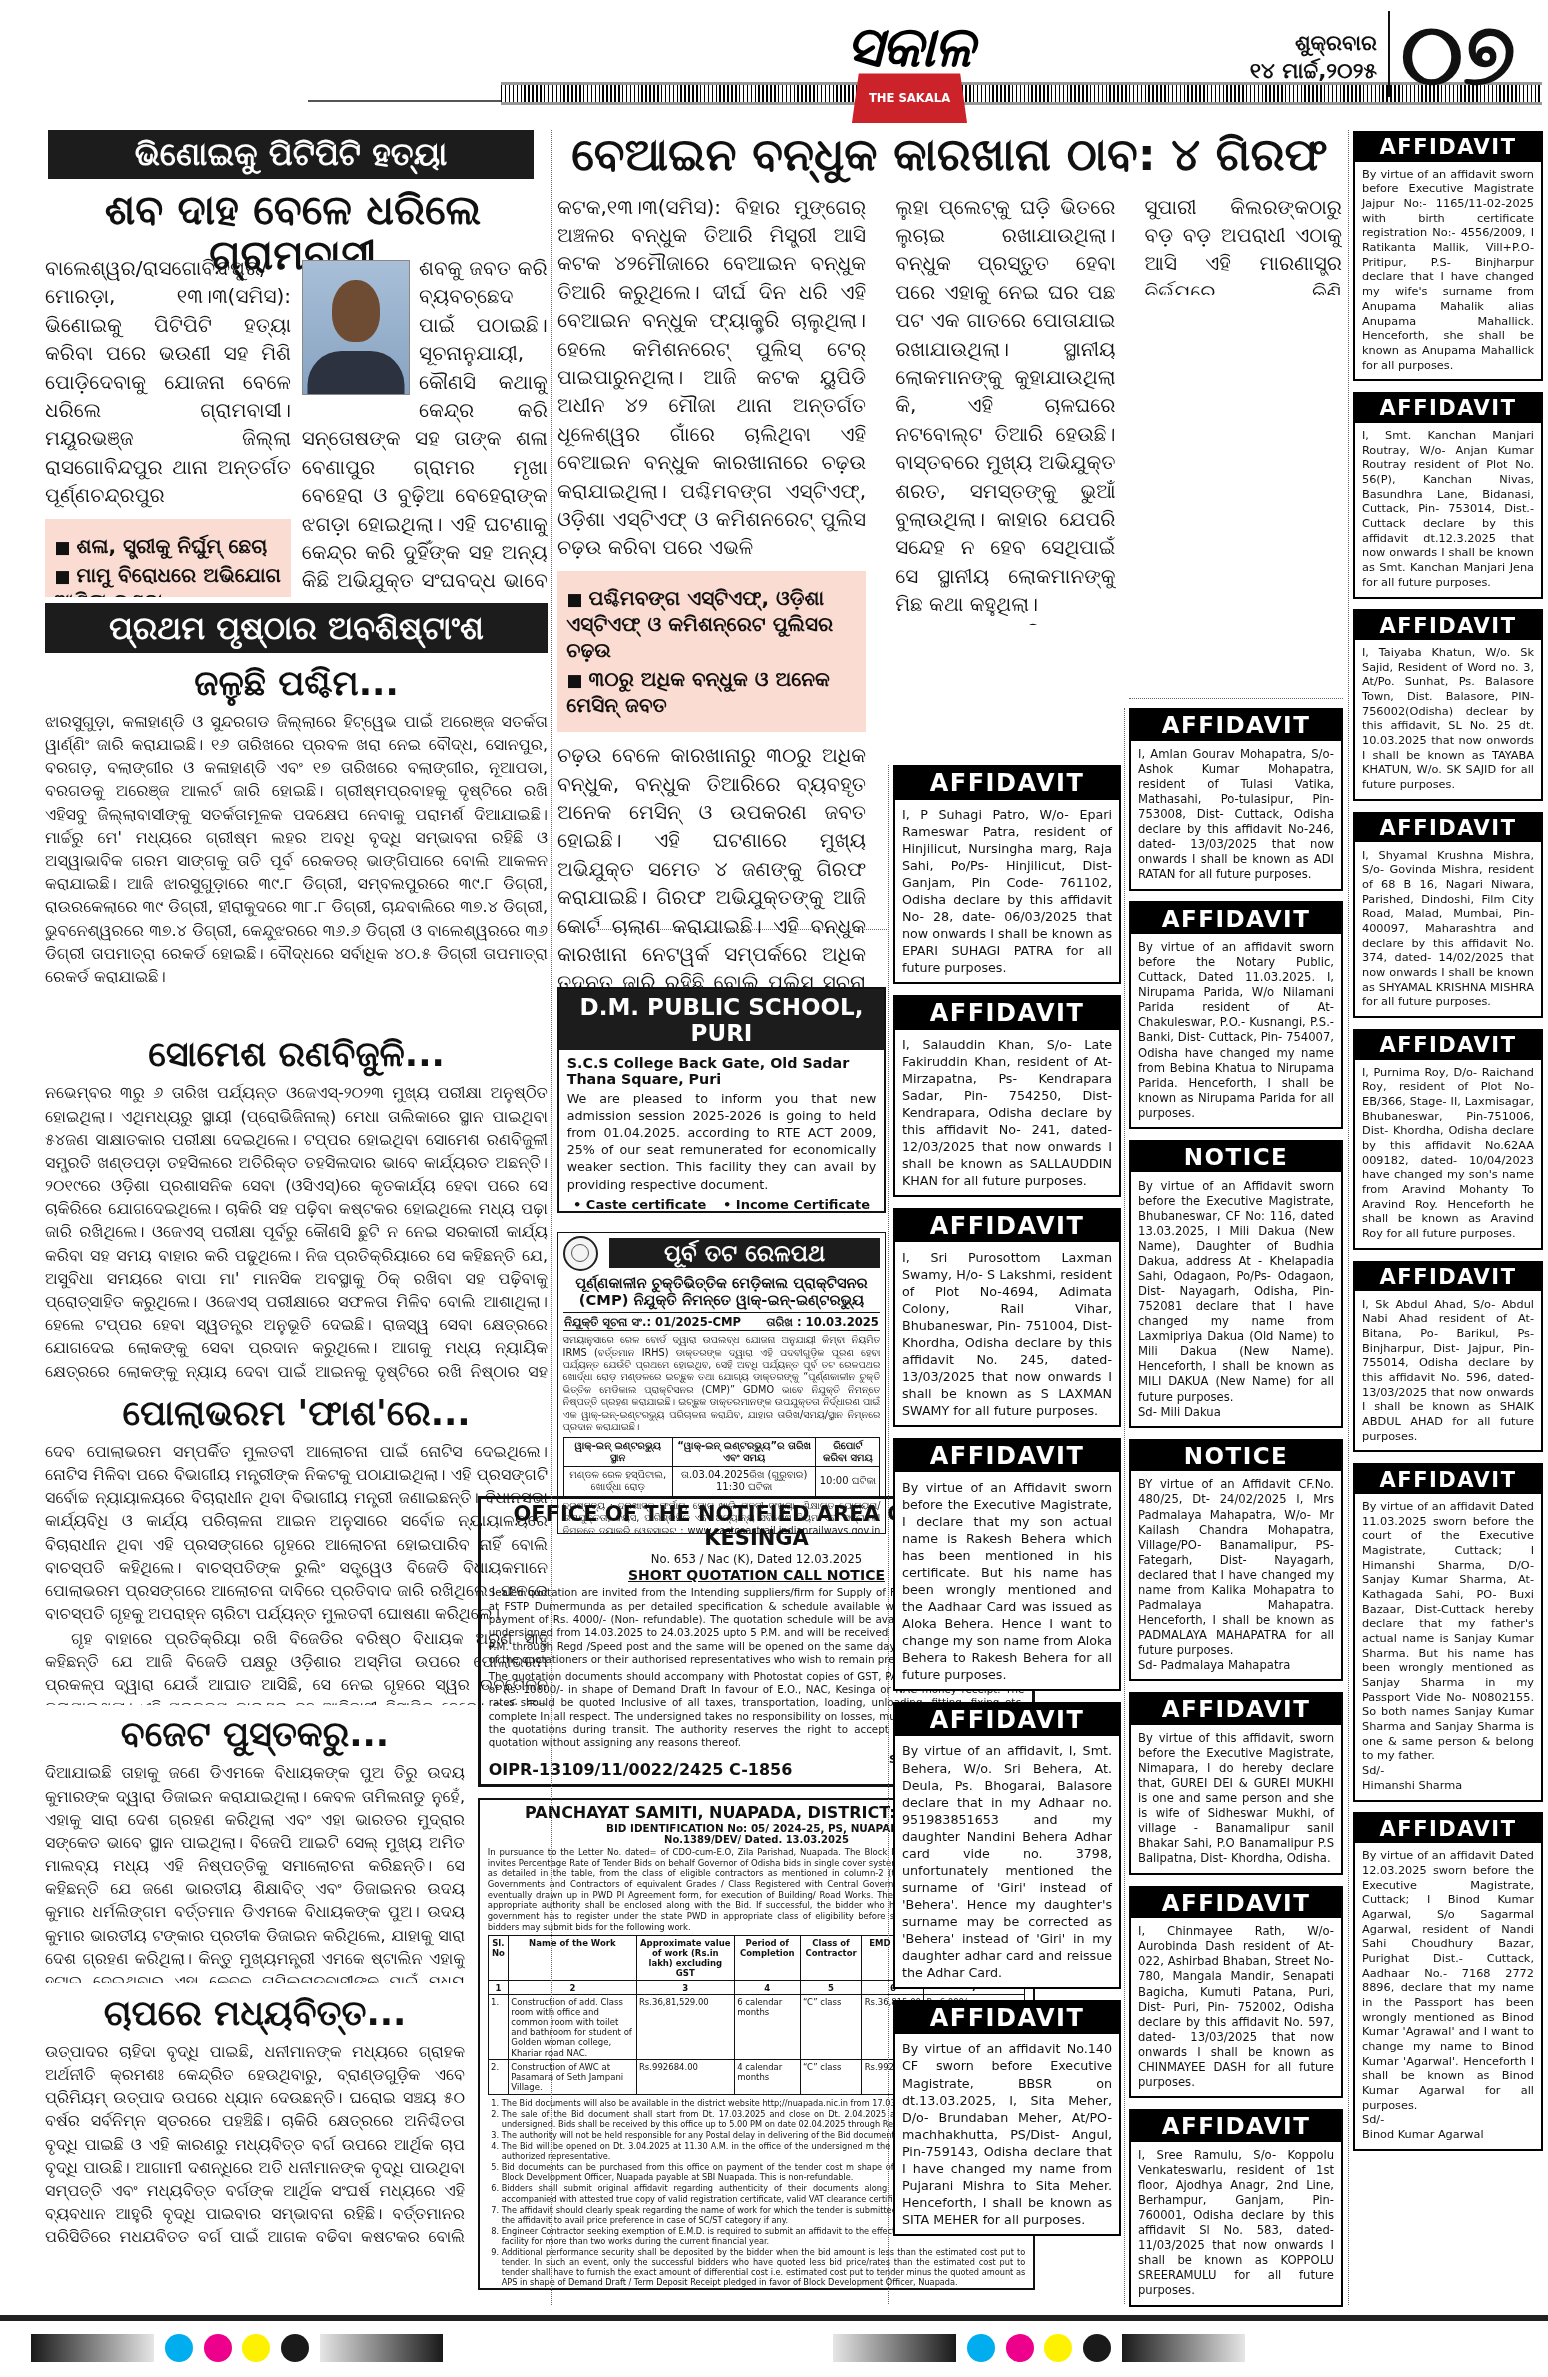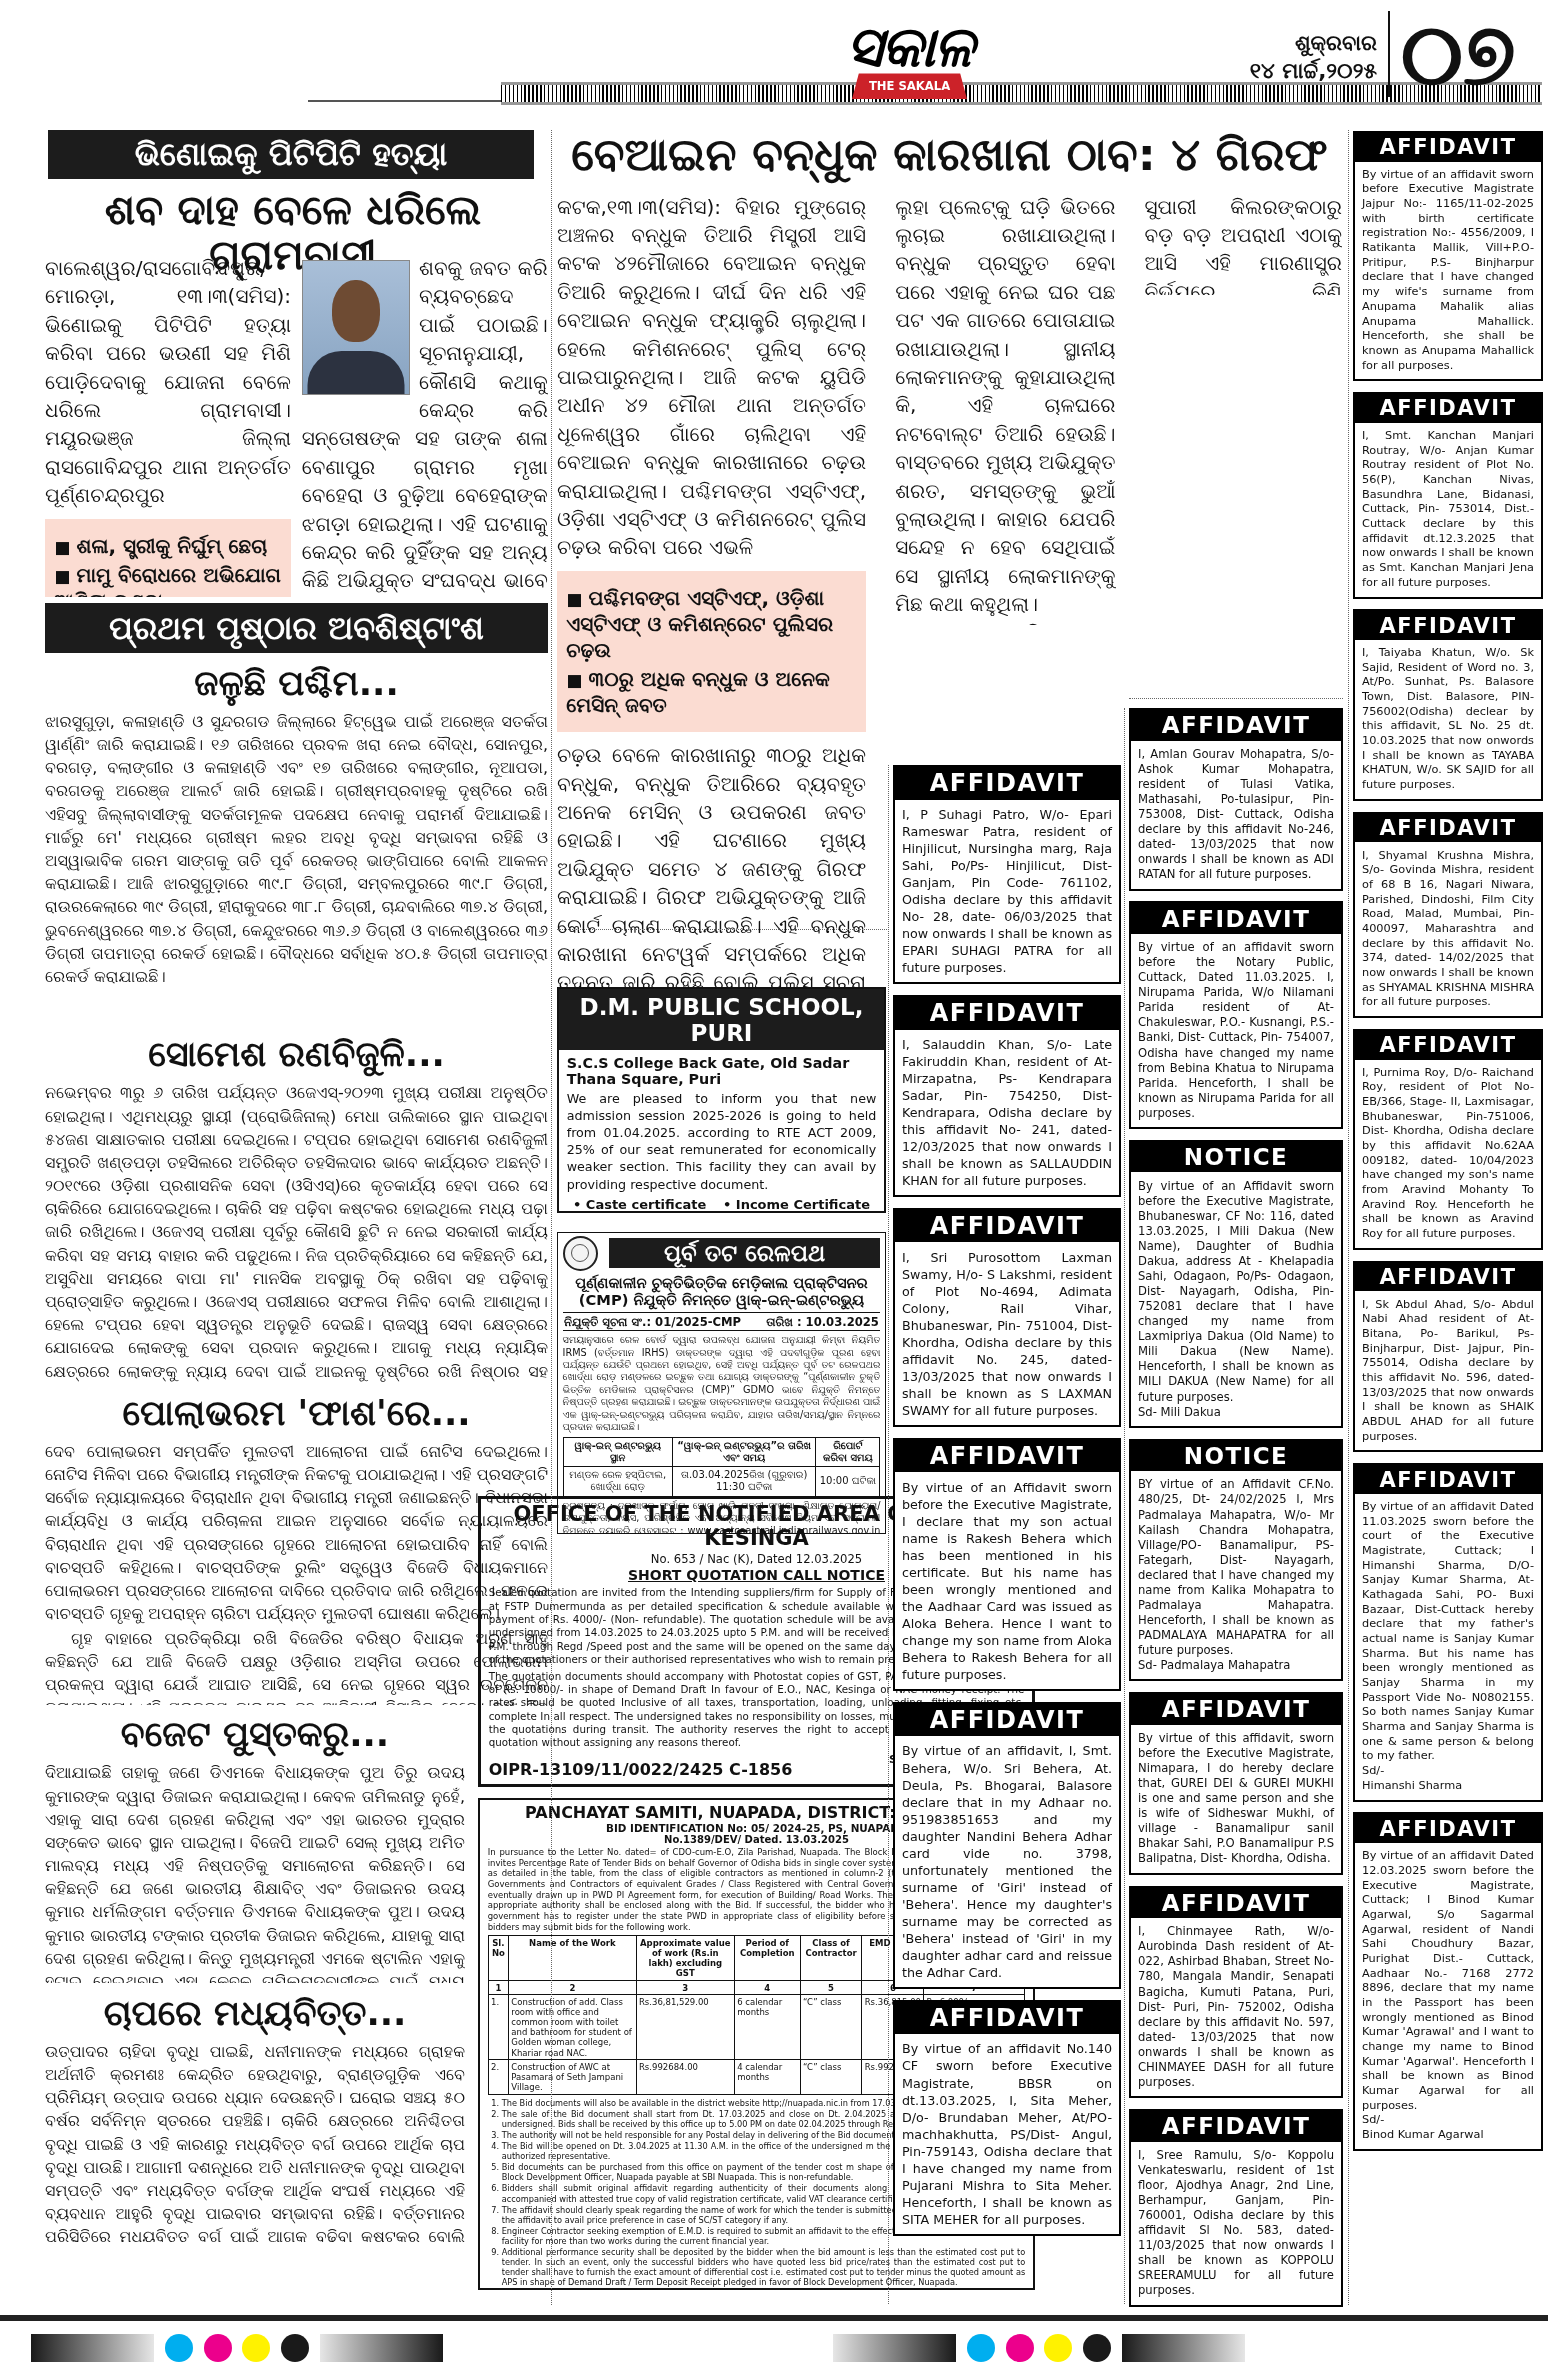--- a/index.html
+++ b/index.html
@@ -11,21 +11,21 @@
   #hdr-left { position:absolute; left:45px; top:15.4px; }
   #section-title { color:#17a2a6; font-size:49px; font-weight:bold; letter-spacing:0.8px; }
   #website { font-size:18px; color:#222; margin-top:10.8px; }
   #hdr-rule { position:absolute; left:308px; top:100px; width:193px; height:2.3px; background:#555; }
   #barcode { position:absolute; left:501px; top:82px; width:1041px; height:23px;
              border-top:3.1px solid #999; border-bottom:3.1px solid #999;
              background:repeating-linear-gradient(90deg,#000 0 1.5px,#fff 1.5px 3.9px); }
   #masthead { position:absolute; left:794px; top:21.6px; width:231px; text-align:center; }
   #masthead-name { font-size:56px; font-weight:900; font-style:italic; letter-spacing:-1.5px; color:#000; line-height:0.9; }
   #masthead-ribbon { display:inline-block; background:#cc2229; color:#fff; font-size:11.6px; font-weight:bold;
-                     padding:6px 17px; margin-top:1.5px; clip-path:polygon(6% 0,94% 0,100% 100%,0 100%); }
+                     padding:18px 17px; margin-top:1.5px; clip-path:polygon(6% 0,94% 0,100% 100%,0 100%); }
   #dateblock { position:absolute; left:1211px; top:31px; width:166px; text-align:right; }
   #day { font-size:21px; font-weight:bold; }
   #date { font-size:21.6px; font-weight:bold; margin-top:3.1px; }
   #pageno { position:absolute; left:1388px; top:10.8px; width:147px; font-size:86px; font-weight:900;
             border-left:2.3px solid #111; padding-left:10.8px; line-height:1.0; }
 
   
   .odia-body { font-size:20px; line-height:1.42; text-align:justify; color:#111; }
   .sec-head { font-size:35px; font-weight:bold; text-align:center; padding:9.3px 0 6.2px 0; }
   .clip { overflow:hidden; }

